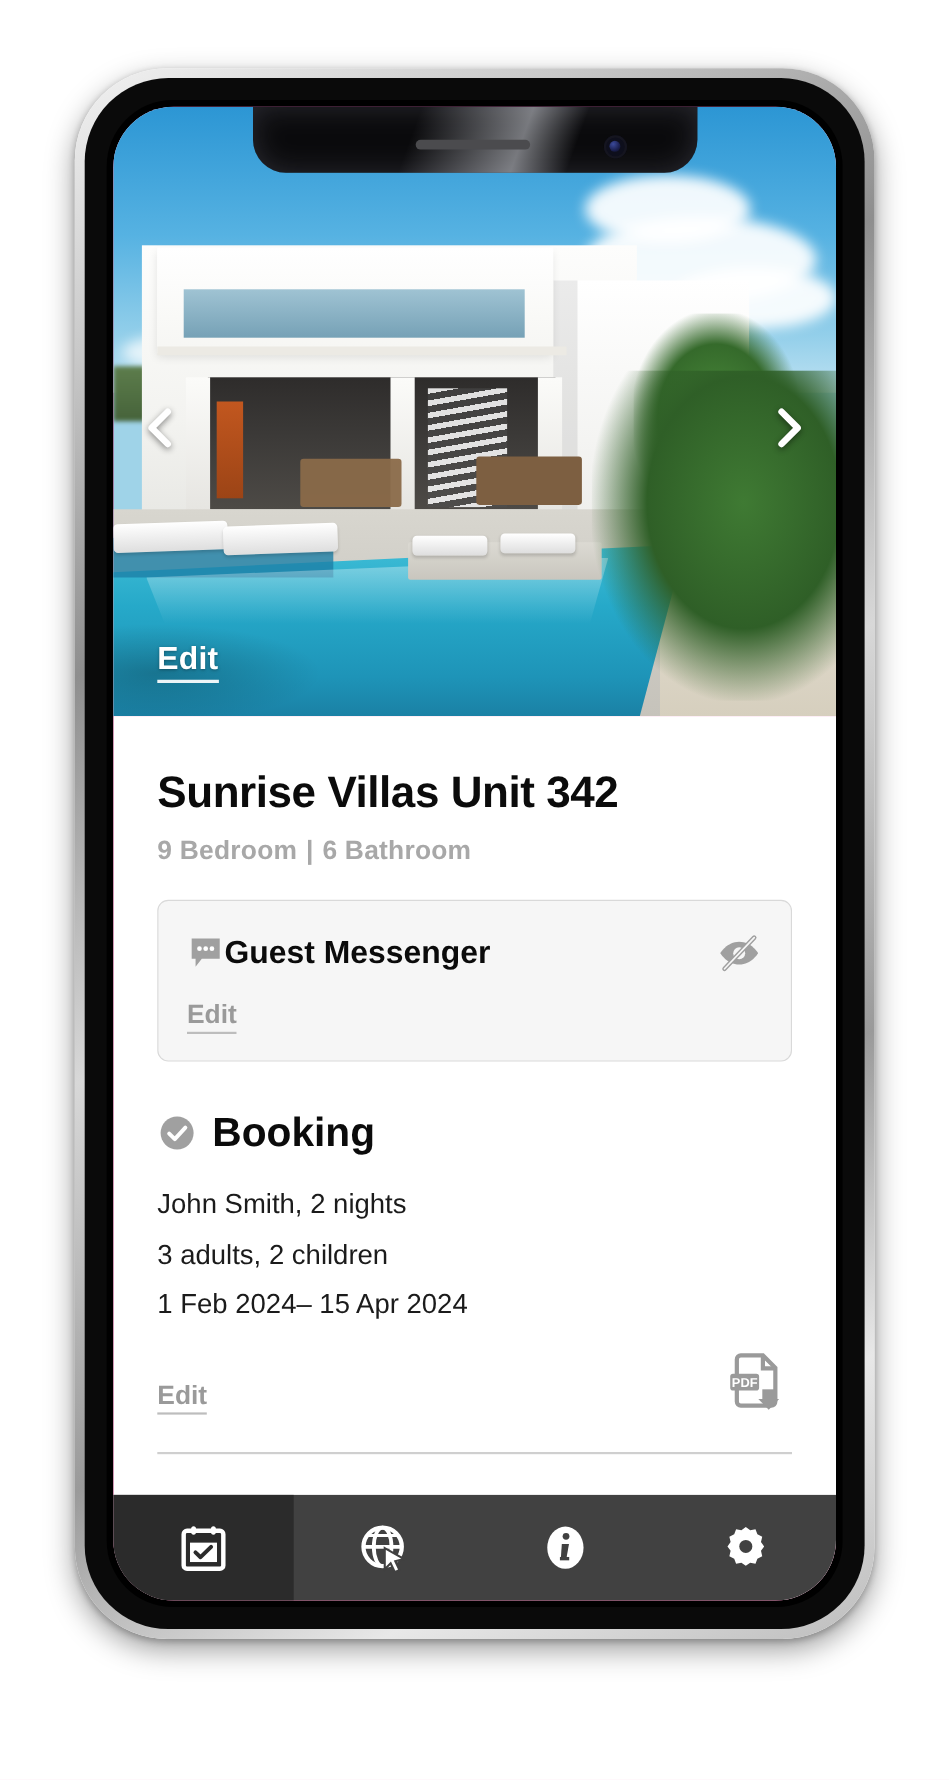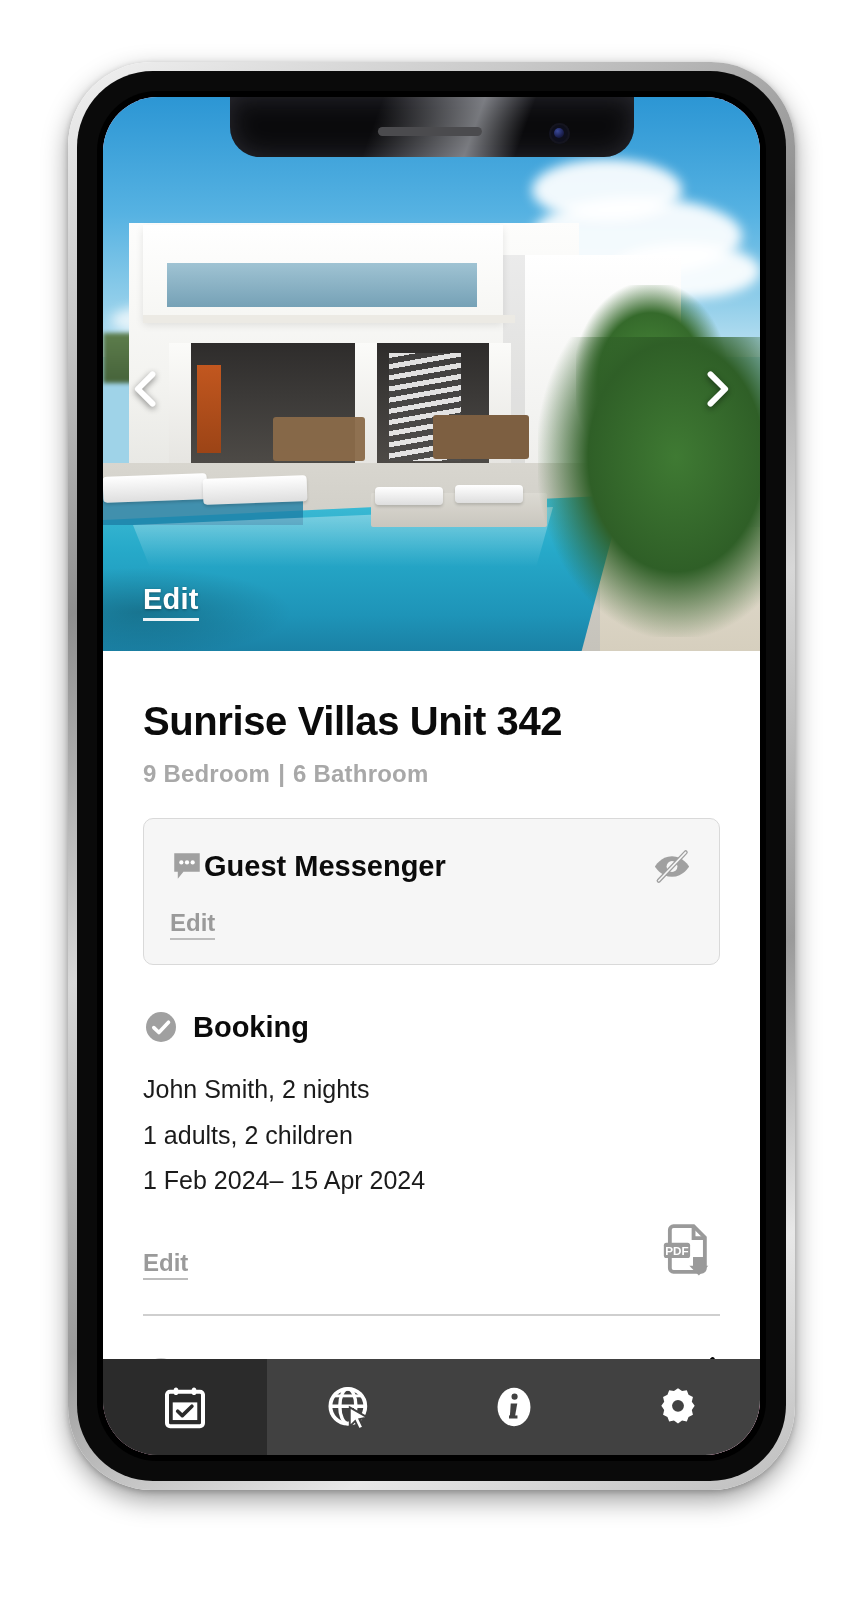--- a/index.html
+++ b/index.html
@@ -355,21 +355,21 @@
 
   .section {
     margin-top: 44px;
   }
   .section-head {
     display: flex;
     align-items: center;
     gap: 14px;
   }
   .section-title {
-    font-size: 29px;
+    font-size: 37px;
     font-weight: bold;
     color: #0b0b0b;
   }
   .section-title.muted { color: #8f8f8f; }
   .booking-lines {
     margin-top: 22px;
   }
   .booking-line {
     font-size: 25px;
     color: #1b1b1b;
@@ -517,21 +517,21 @@
             <div class="section-head">
               <svg class="icon" width="36" height="36" viewBox="0 0 24 24">
                 <circle cx="12" cy="12" r="10" fill="#a0a0a0"></circle>
                 <polyline points="7.2 12.4 10.6 15.7 17 8.8" fill="none" stroke="#ffffff" stroke-width="2.4" stroke-linecap="round" stroke-linejoin="round"></polyline>
               </svg>
               <div class="section-title">Booking</div>
             </div>
 
             <div class="booking-lines">
               <div class="booking-line">John Smith, 2 nights</div>
-              <div class="booking-line">1 adults, 2 children</div>
+              <div class="booking-line">3 adults, 2 children</div>
               <div class="booking-line">1 Feb 2024– 15 Apr 2024</div>
             </div>
 
             <div class="booking-foot">
               <div class="edit-link">Edit</div>
               <svg class="icon" width="62" height="62" viewBox="0 0 34 34">
                 <path d="M8.5 4.5h11l6.2 6.2v16.8a2 2 0 0 1-2 2H8.5a2 2 0 0 1-2-2V6.5a2 2 0 0 1 2-2z" fill="none" stroke="#9a9a9a" stroke-width="2.1"></path>
                 <path d="M19.5 4.7v6.3h6.1" fill="none" stroke="#9a9a9a" stroke-width="2.1"></path>
                 <rect x="3.2" y="13.6" width="14.4" height="8.4" rx="1.4" fill="#9a9a9a"></rect>
                 <text x="10.4" y="20.1" font-family="Liberation Sans, sans-serif" font-size="6.4" font-weight="bold" fill="#ffffff" text-anchor="middle">PDF</text>

